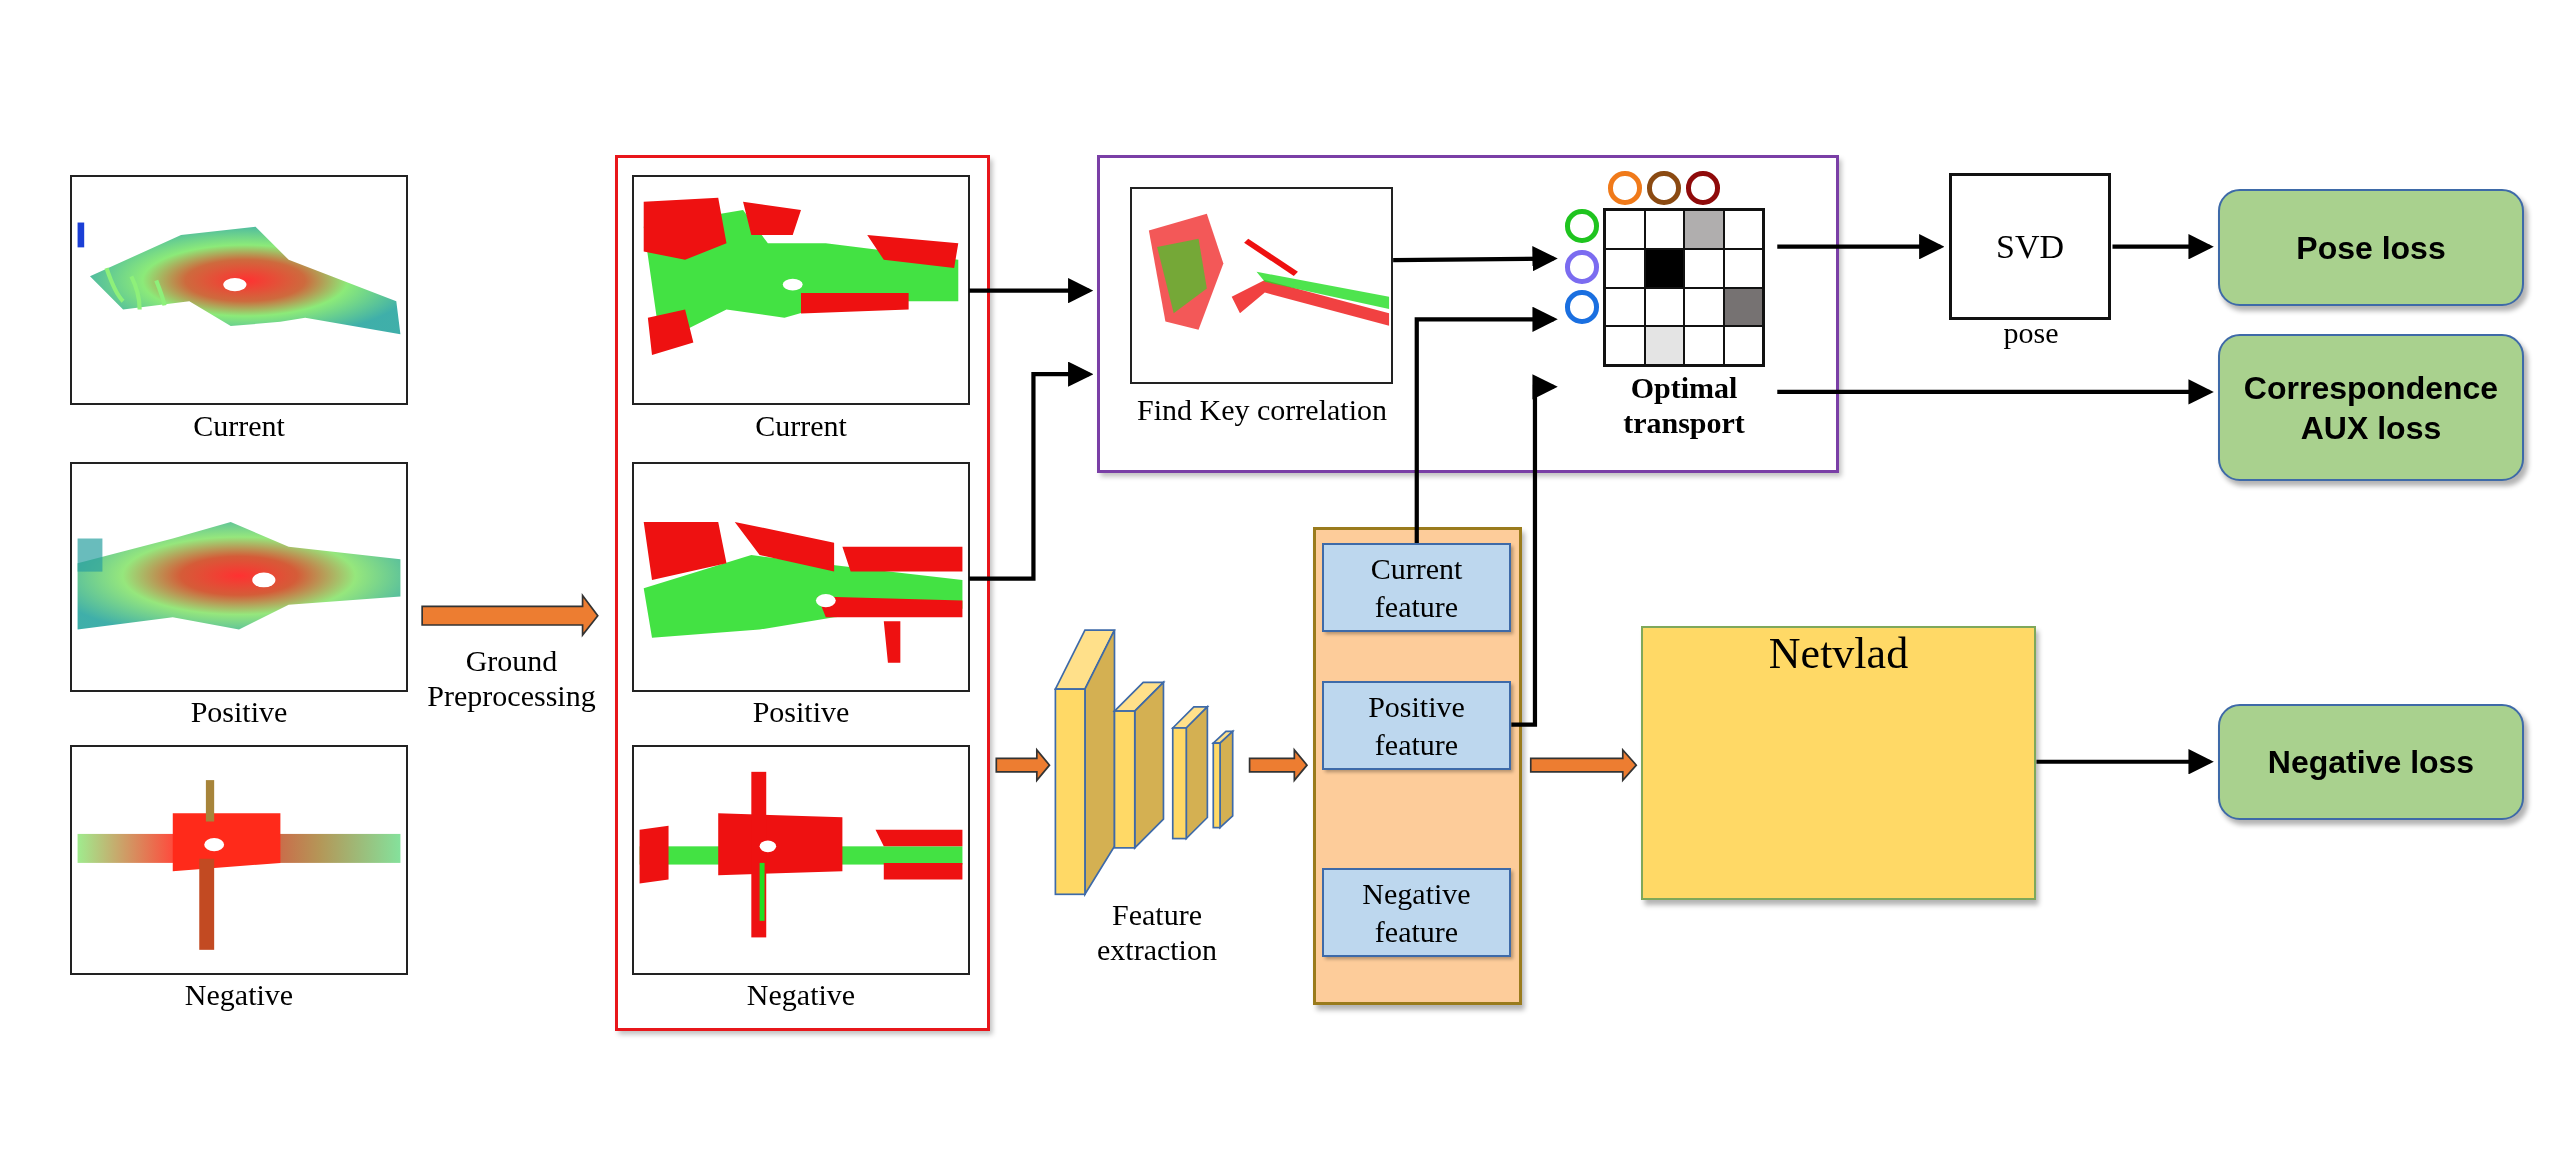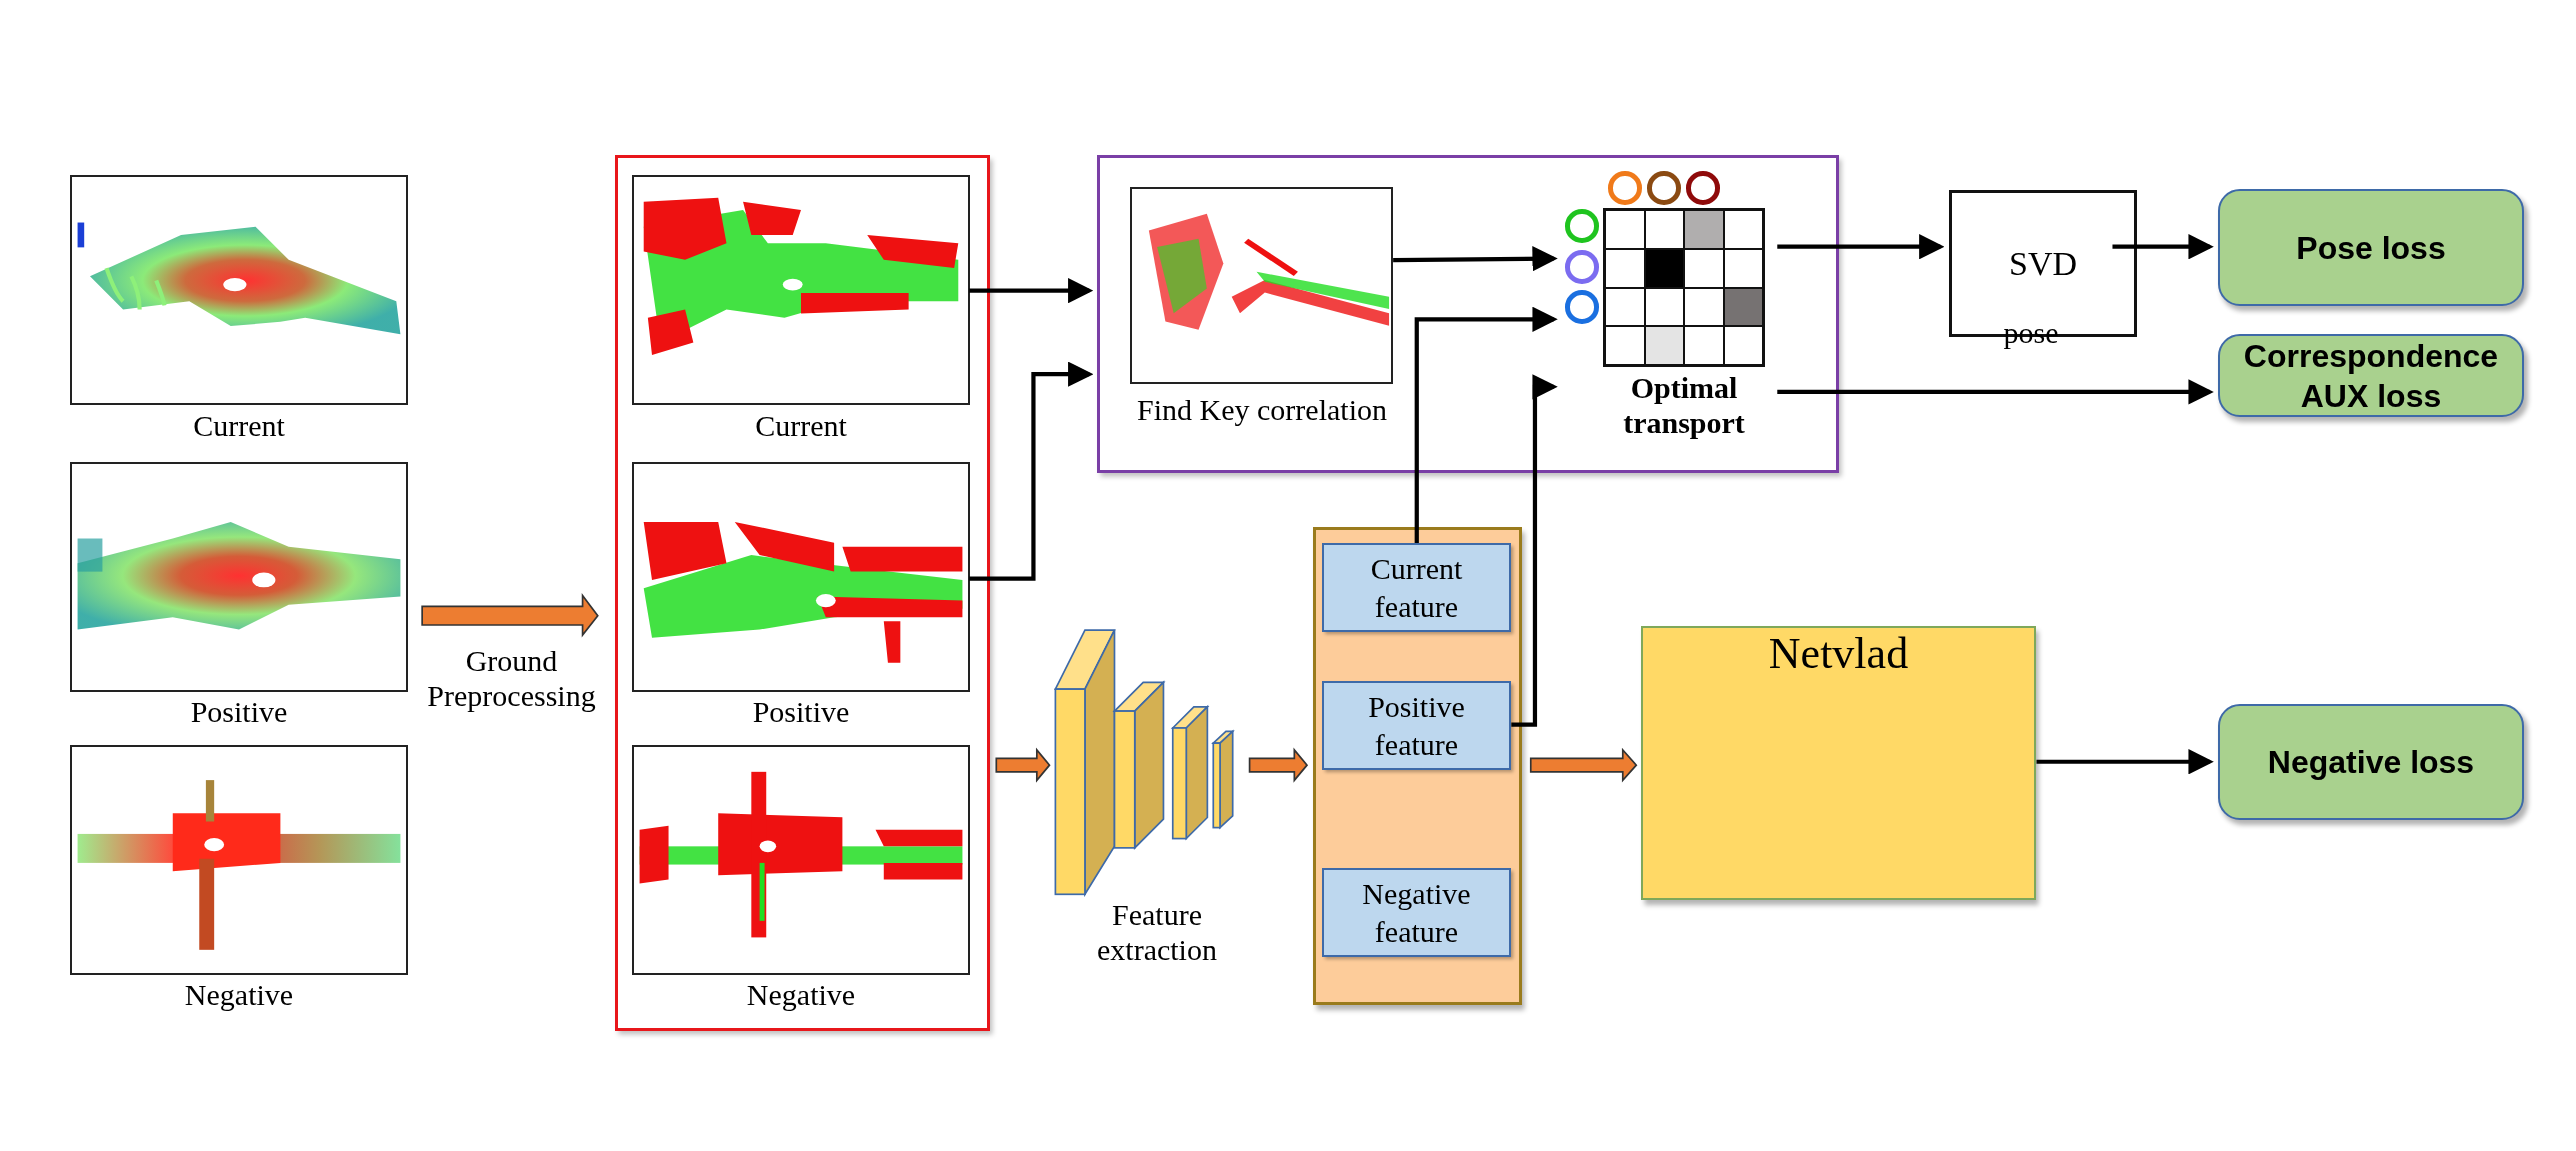--- a/index.html
+++ b/index.html
@@ -156,29 +156,29 @@
     <div style="background: rgb(228, 228, 228); border: 1.3px solid rgb(17, 17, 17);"></div>
     <div style="background: rgb(255, 255, 255); border: 1.3px solid rgb(17, 17, 17);"></div>
     <div style="background: rgb(255, 255, 255); border: 1.3px solid rgb(17, 17, 17);"></div>
   </div>
 
 <div class="cap" style="left:1587px;top:371px;width:194px;font-weight:bold;">
   <div>Optimal</div>
   <div>transport</div>
 </div>
 
-<div class="svd" style="left:1949px;top:190px;width:188px;height:147px;">
+<div class="svd" style="left:1949px;top:173px;width:162px;height:147px;">
   <span>SVD</span>
 </div>
 <div class="cap" style="left:1949px;top:316px;width:164px;">pose</div>
 
 <div class="loss" style="left:2218px;top:189px;width:306px;height:117px;">
   <span>Pose loss</span>
 </div>
-<div class="loss" style="left:2218px;top:334px;width:306px;height:83px;flex-direction:column;">
+<div class="loss" style="left:2218px;top:334px;width:306px;height:147px;flex-direction:column;">
   <span>Correspondence</span>
   <span>AUX loss</span>
 </div>
 <div class="loss" style="left:2218px;top:704px;width:306px;height:116px;">
   <span>Negative loss</span>
 </div>
 
 <div class="netvlad" style="left:1641px;top:626px;width:395px;height:274px;">
   <span>Netvlad</span>
 </div>

